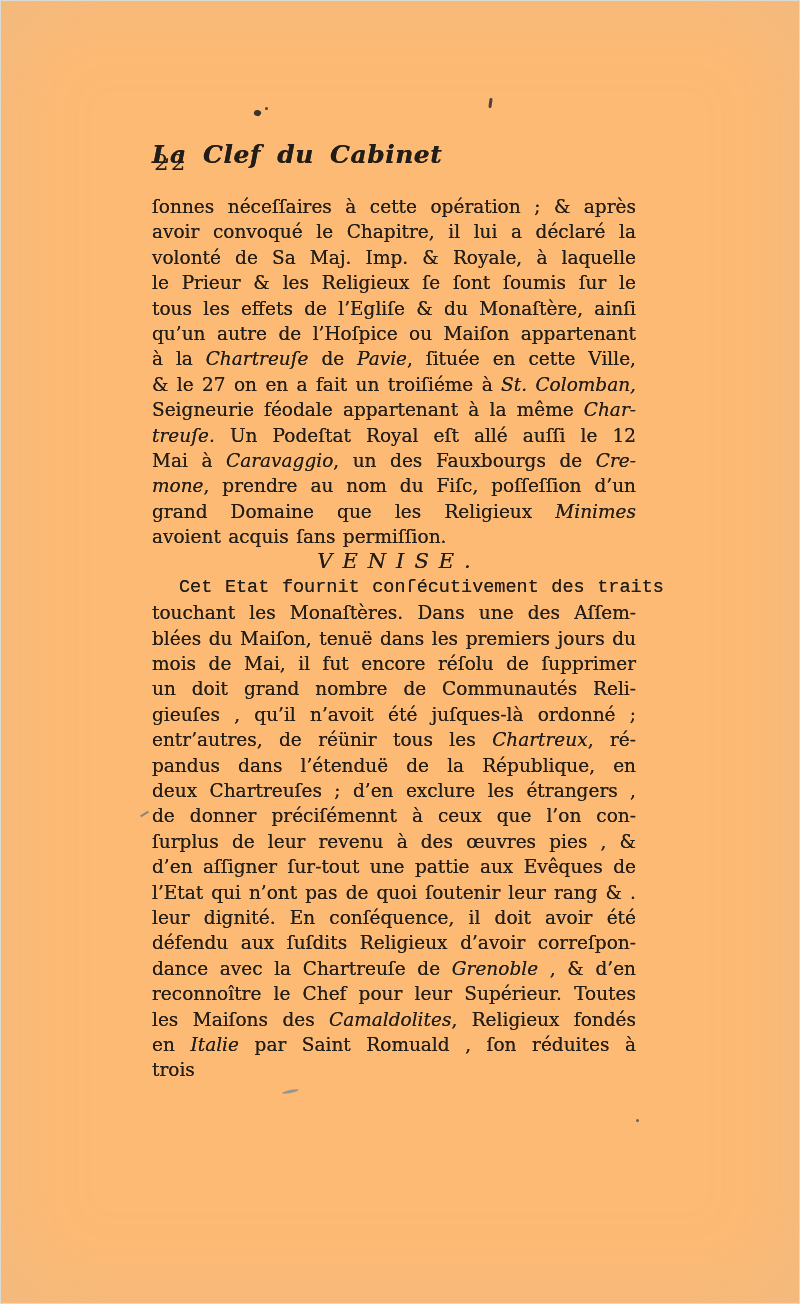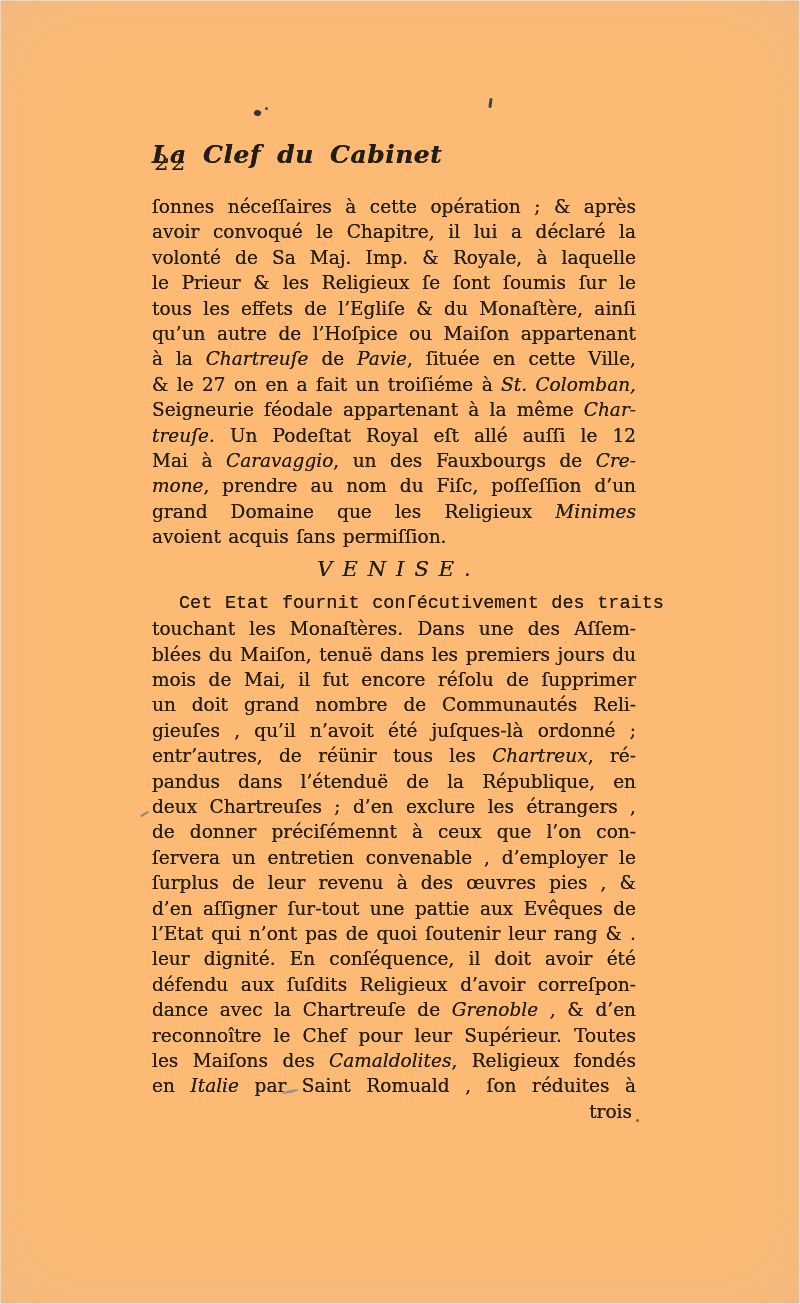--- a/index.html
+++ b/index.html
@@ -17,24 +17,24 @@
     font-style:italic; font-weight:bold; font-size:25px; word-spacing:7px; letter-spacing:0.5px;
     text-shadow:0 0 .6px rgba(25,20,14,.85);
   }
   .textblock { position:absolute; top:194px; left:152px; width:484px; font-size:18.5px;
     text-shadow:0 0 .55px rgba(25,20,14,.8); word-spacing:1.5px; }
   .line { height:25.4px; line-height:25.4px; text-align:justify; text-align-last:justify; white-space:nowrap; }
   .line.noj { text-align-last:left; }
   .line.indent { padding-left:27px;font-family:Liberation Mono, monospace; }
   .it { font-style:italic; }
   .section-heading {
-    margin:8px; height:25.4px; line-height:25.4px; text-align:center;
+    margin:0; height:25.4px; line-height:25.4px; text-align:center;
     font-style:italic; font-weight:normal; font-size:21px; letter-spacing:10px; text-indent:10px;
   }
-  .catchword { height:25.4px; line-height:25.4px; text-align:right; padding-right:4px; }
+  .catchword { height:25.4px; line-height:25.4px; padding-right:4px; }
   .speck { position:absolute; }
 </style>
 </head>
 <body>
 
 <div class="page">
 
   <div class="speck" style="left:254px;top:110px;width:7px;height:6px;background:#39342d;border-radius:60% 40% 55% 45%;transform:rotate(20deg);"></div>
   <div class="speck" style="left:265px;top:107px;width:3px;height:3px;background:#4a443c;border-radius:50%;"></div>
   <div class="speck" style="left:489px;top:98px;width:3px;height:10px;background:#4a443c;border-radius:2px;transform:rotate(8deg);"></div>
@@ -69,21 +69,20 @@
         <div class="line indent"><span>Cet Etat fournit conſécutivement des traits</span></div>
         <div class="line"><span>touchant les Monaſtères. Dans une des Aſſem-</span></div>
         <div class="line"><span>blées du Maiſon, tenuë dans les premiers jours du</span></div>
         <div class="line"><span>mois de Mai, il fut encore réſolu de ſupprimer</span></div>
         <div class="line"><span>un doit grand nombre de Communautés Reli-</span></div>
         <div class="line"><span>gieuſes , qu’il n’avoit été juſques-là ordonné ;</span></div>
         <div class="line"><span>entr’autres, de réünir tous les </span><span class="it">Chartreux</span><span>, ré-</span></div>
         <div class="line"><span>pandus dans l’étenduë de la République, en</span></div>
         <div class="line"><span>deux Chartreuſes ; d’en exclure les étrangers ,</span></div>
         <div class="line"><span>de donner préciſémennt à ceux que l’on con-</span></div>
-        <div class="line"><span>ſervera un entretien convenable , d’employer le</span></div>
         <div class="line"><span>ſurplus de leur revenu à des œuvres pies , &amp;</span></div>
         <div class="line"><span>d’en aſſigner ſur-tout une pattie aux Evêques de</span></div>
         <div class="line"><span>l’Etat qui n’ont pas de quoi ſoutenir leur rang &amp; .</span></div>
         <div class="line"><span>leur dignité. En conſéquence, il doit avoir été</span></div>
         <div class="line"><span>défendu aux ſuſdits Religieux d’avoir correſpon-</span></div>
         <div class="line"><span>dance avec la Chartreuſe de </span><span class="it">Grenoble</span><span> , &amp; d’en</span></div>
         <div class="line"><span>reconnoître le Chef pour leur Supérieur. Toutes</span></div>
         <div class="line"><span>les Maiſons des </span><span class="it">Camaldolites</span><span>, Religieux fondés</span></div>
         <div class="line"><span>en </span><span class="it">Italie</span><span> par Saint Romuald , ſon réduites à</span></div>
       </div>

